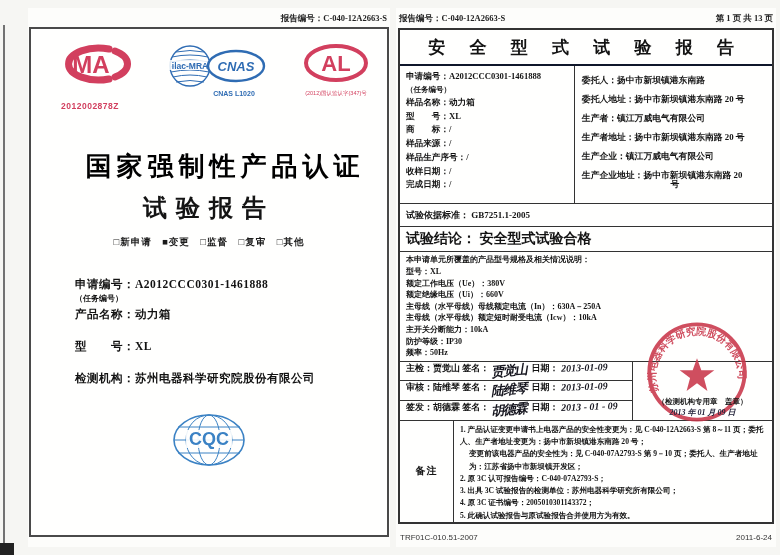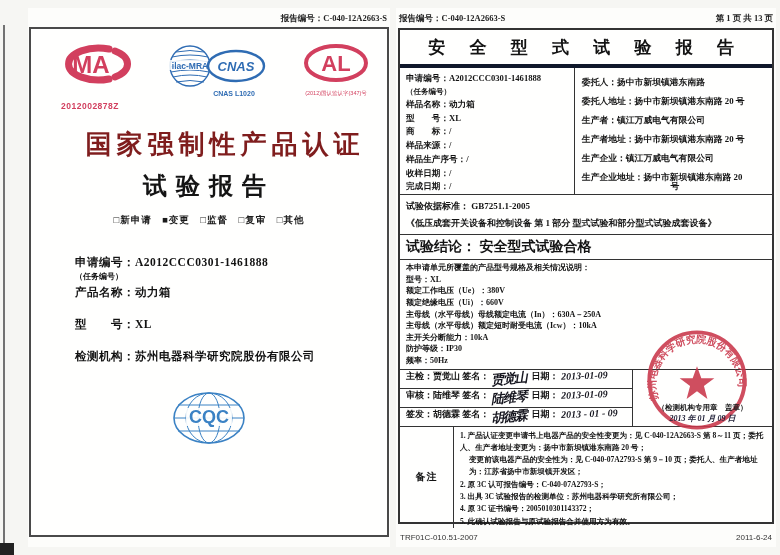--- a/index.html
+++ b/index.html
@@ -16,37 +16,37 @@
   .pl-report-no { position:absolute; top:5px; right:3px; font-size:8.5px; font-weight:700; color:#222; }
   .pl-box { position:absolute; top:19px; left:1px; right:1px; bottom:10px; border:2px solid #4a4a4a; background:#fffffe; }
 
   .logo-row { display:flex; justify-content:space-between; align-items:flex-start; padding:14px 18px 0 18px; height:80px; }
   .logo-block { text-align:center; }
   .logo-caption-red { font-size:8.5px; color:#d23f5e; font-weight:700; margin-top:12px; letter-spacing:.5px; font-family:"Liberation Sans",sans-serif; }
   .logo-caption-blue { font-size:7px; color:#2f6cb3; font-weight:700; margin-top:1px; font-family:"Liberation Sans",sans-serif; }
   .logo-caption-tiny { font-size:5.5px; color:#d23f5e; margin-top:3px; font-family:"Liberation Sans",sans-serif; }
   .cnas-ilac { display:flex; align-items:center; }
 
-  .pl-title1 { margin-top:18px; text-align:center; font-size:26px; font-weight:600; letter-spacing:5px; color:#7f1d1d;padding-left:32px; }
+  .pl-title1 { margin-top:40px; text-align:center; font-size:26px; font-weight:600; letter-spacing:5px; color:#000000;padding-left:32px; }
   .pl-title2 { margin-top:8px; text-align:center; font-size:24px; font-weight:600; letter-spacing:9px; color:#141414; }
   .pl-checks { margin-top:12px; text-align:center; font-size:9.5px; font-weight:700; color:#1a1a1a; letter-spacing:1px; }
 
   .pl-fields { margin:28px 0 0 44px; color:#121212; }
   .f-line { font-size:11.5px; font-weight:600; letter-spacing:.5px; }
   .f-sub { font-size:8px; font-weight:600; margin:1px 0 3px 0; }
   .f-gap { margin-top:17px; }
 
   .pl-cqc { margin-top:26px; text-align:center; }
 
   
   .page-right { position:absolute; left:396px; top:8px; width:380px; height:539px; background:#fdfdfb; padding:0 2px; }
   .pr-header { display:flex; justify-content:space-between; font-size:8.5px; font-weight:700; color:#222; padding:5px 1px 3px 1px; }
   .pr-table { border:2px solid #333; background:#fffffe; height:496px; display:flex; flex-direction:column; color:#131313; }
 
-  .row-title { border-bottom:4px solid #0f172a; text-align:center; font-size:17px; font-weight:700; letter-spacing:10px; padding:6px 0 5px 0; }
+  .row-title { border-bottom:2px solid #0f172a; text-align:center; font-size:17px; font-weight:700; letter-spacing:10px; padding:6px 0 5px 0; }
 
   .row-info { display:flex; border-bottom:1px solid #333; height:146px; }
   .info-left { width:47%; border-right:1px solid #333; padding:4px 4px 0 6px; font-size:8.6px; line-height:1.6; font-weight:600; }
   .info-right { width:53%; padding:5px 4px 0 7px; font-size:8.8px; line-height:2.15; font-weight:600; }
   .addr-wrap { display:block; text-align:center; line-height:1.1; margin-top:-4px; }
 
   .row-standard { border-bottom:1px solid #333; padding:3px 6px 2px 6px; font-size:9px; line-height:1.9; font-weight:600; }
   .row-conclusion { border-bottom:1px solid #333; padding:3px 6px; font-size:14px; font-weight:600; }
   .row-specs { border-bottom:1px solid #333; padding:2px 6px; font-size:8px; line-height:1.45; font-weight:600; }
 
@@ -169,21 +169,20 @@
           <div>生产者：镇江万威电气有限公司</div>
           <div>生产者地址：扬中市新坝镇港东南路 20 号</div>
           <div>生产企业：镇江万威电气有限公司</div>
           <div>生产企业地址：扬中市新坝镇港东南路 20</div>
           <div class="addr-wrap">号</div>
         </div>
       </div>
 
       <div class="row-standard">
         <div>试验依据标准：  GB7251.1-2005</div>
-        <div>《低压成套开关设备和控制设备 第 1 部分 型式试验和部分型式试验成套设备》</div>
       </div>
 
       <div class="row-conclusion">试验结论：  安全型式试验合格</div>
 
       <div class="row-specs">
         <div>本申请单元所覆盖的产品型号规格及相关情况说明：</div>
         <div>型号：XL</div>
         <div>额定工作电压（Ue）：380V</div>
         <div>额定绝缘电压（Ui）：660V</div>
         <div>主母线（水平母线）母线额定电流（In）：630A－250A</div>

